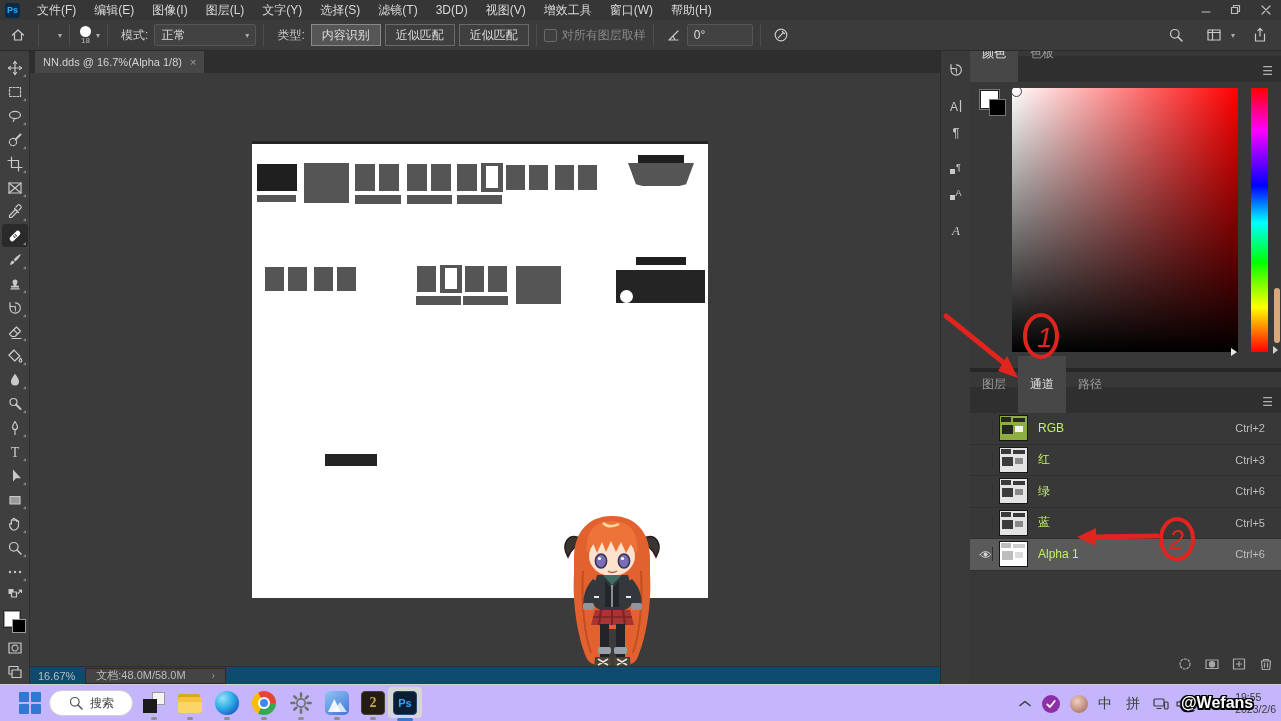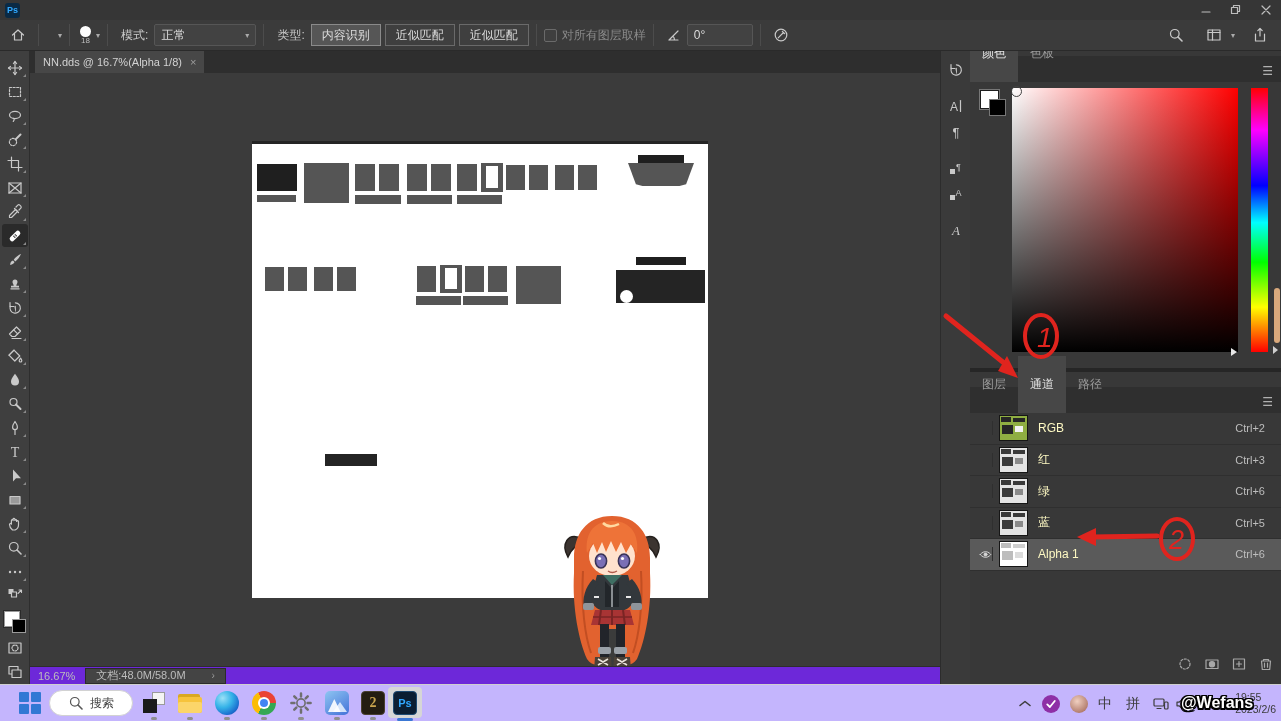--- a/index.html
+++ b/index.html
@@ -54,21 +54,21 @@
   #tab-close{color:#9d9d9d;font-size:11px;}
 
   
   #workarea{left:30px;top:73px;width:910px;height:593px;background:#3b3b3b;overflow:hidden;z-index:1;}
   #canvas{left:252px;top:141px;width:456px;height:457px;background:#fff;border-top:3px solid #242424;box-sizing:border-box;z-index:2;}
   .cshape{position:absolute;}
   .shape-boat{clip-path:polygon(0 0,100% 0,88% 92%,78% 100%,22% 100%,12% 92%);}
   #character{left:553px;top:511px;width:120px;height:170px;z-index:3;}
 
   
-  #statusbar{left:30px;top:666px;width:910px;height:18px;background:#6d28d9;display:flex;align-items:center;
+  #statusbar{left:30px;top:666px;width:910px;height:18px;background:#0c4a6e;display:flex;align-items:center;
              font-size:11px;color:#bdbdbd;z-index:4;border-top:1px solid #2e2e2e;box-sizing:border-box;}
   #status-zoom{padding:0 10px 0 8px;}
   #status-doc{background:#444;border:1px solid #2b2b2b;height:16px;display:flex;align-items:center;padding:0 10px;gap:26px;box-sizing:border-box;}
   #status-chev{color:#9a9a9a;font-size:10px;}
 
   
   #rail{left:940px;top:50px;width:30px;height:634px;background:#3a3a3a;border-left:1px solid #2c2c2c;z-index:4;
         display:flex;flex-direction:column;align-items:center;padding-top:8px;box-sizing:border-box;}
   .rail-icon{width:26px;height:24px;display:flex;align-items:center;justify-content:center;color:#c9c9c9;margin-bottom:2px;}
   .rail-gap{height:10px;}
@@ -92,21 +92,21 @@
   #hue-slider{position:absolute;right:31px;bottom:-4px;width:0;height:0;border-top:4px solid transparent;border-bottom:4px solid transparent;border-left:6px solid #e8e8e8;}
   #ramp-arrow{position:absolute;right:3px;bottom:14px;width:0;height:0;border-top:4px solid transparent;border-bottom:4px solid transparent;border-left:5px solid #cfcfcf;}
   #panel-gap{position:absolute;left:0;top:318px;width:311px;height:4px;background:#262626;}
   #channels-panel{position:absolute;left:0;top:337px;width:311px;height:312px;}
   #channel-rows{position:relative;}
   .chan-row{height:30.5px;display:flex;align-items:center;border-bottom:1px solid #2f2f2f;position:relative;}
   .chan-row.sel{background:#5a5a5a;}
   .eyebox{width:14px;height:14px;margin:0 6px 0 8px;border-right:1px solid #2f2f2f;display:flex;align-items:center;justify-content:center;color:#d8d8d8;}
   .thumb{width:27px;height:24px;border:1px solid #161616;position:relative;overflow:hidden;margin-right:10px;}
   .thumb i{position:absolute;display:block;}
-  .chan-name{flex:1;color:#fef9c3;font-size:12px;}
+  .chan-name{flex:1;color:#bef264;font-size:12px;}
   .chan-key{color:#bdbdbd;font-size:11px;padding-right:16px;}
   #channels-footer{position:absolute;right:6px;bottom:26px;display:flex;gap:9px;align-items:center;}
   .foot-icon{color:#a8a8a8;width:18px;height:18px;display:flex;align-items:center;justify-content:center;}
   #panel-scrollthumb{position:absolute;left:1274px;top:288px;width:6px;height:55px;background:#d9a97c;border-radius:3px;z-index:6;}
 
   
   #annotations{left:0;top:0;width:1281px;height:721px;z-index:40;pointer-events:none;}
 
   
   #taskbar{left:0;top:684px;width:1281px;height:37px;background:#c4b5fd;border-top:1px solid #cfcfcf;box-sizing:border-box;z-index:60;color:#333;}
@@ -142,20 +142,34 @@
   .tray-item{position:absolute;top:9px;height:20px;display:flex;align-items:center;justify-content:center;color:#3d3d3d;font-size:13px;}
   #clock{position:absolute;right:5px;top:6px;text-align:left;font-size:10.5px;line-height:12px;color:#3a3a3a;}
   #watermark{position:absolute;left:1181px;top:694px;z-index:70;font-size:16px;font-weight:bold;color:#fff;letter-spacing:0;
       text-shadow:-1.5px -1.5px 0 #000,1.5px -1.5px 0 #000,-1.5px 1.5px 0 #000,1.5px 1.5px 0 #000,0 1.5px 0 #000,0 -1.5px 0 #000,1.5px 0 0 #000,-1.5px 0 0 #000;}
 </style>
 </head>
 <body>
 
 <div id="menubar" class="abs">
   <div id="ps-logo">Ps</div>
+  <div id="menu-items" style="display:flex;">
+      <span class="menu-item">文件(F)</span>
+      <span class="menu-item">编辑(E)</span>
+      <span class="menu-item">图像(I)</span>
+      <span class="menu-item">图层(L)</span>
+      <span class="menu-item">文字(Y)</span>
+      <span class="menu-item">选择(S)</span>
+      <span class="menu-item">滤镜(T)</span>
+      <span class="menu-item">3D(D)</span>
+      <span class="menu-item">视图(V)</span>
+      <span class="menu-item">增效工具</span>
+      <span class="menu-item">窗口(W)</span>
+      <span class="menu-item">帮助(H)</span>
+    </div>
   <div id="win-controls">
       <span class="winbtn">
         <svg width="12" height="12" viewBox="0 0 12 12" fill="none" stroke="currentColor" stroke-width="1.2" stroke-linecap="round" stroke-linejoin="round">
           <path d="M2 8h8"></path>
         </svg>
       </span>
       <span class="winbtn">
         <svg width="12" height="12" viewBox="0 0 12 12" fill="none" stroke="currentColor" stroke-width="1.2" stroke-linecap="round" stroke-linejoin="round">
           <rect x="3.5" y="1.5" width="6" height="6"></rect>
           <rect x="1.5" y="3.5" width="6" height="6" fill="#363636"></rect>

